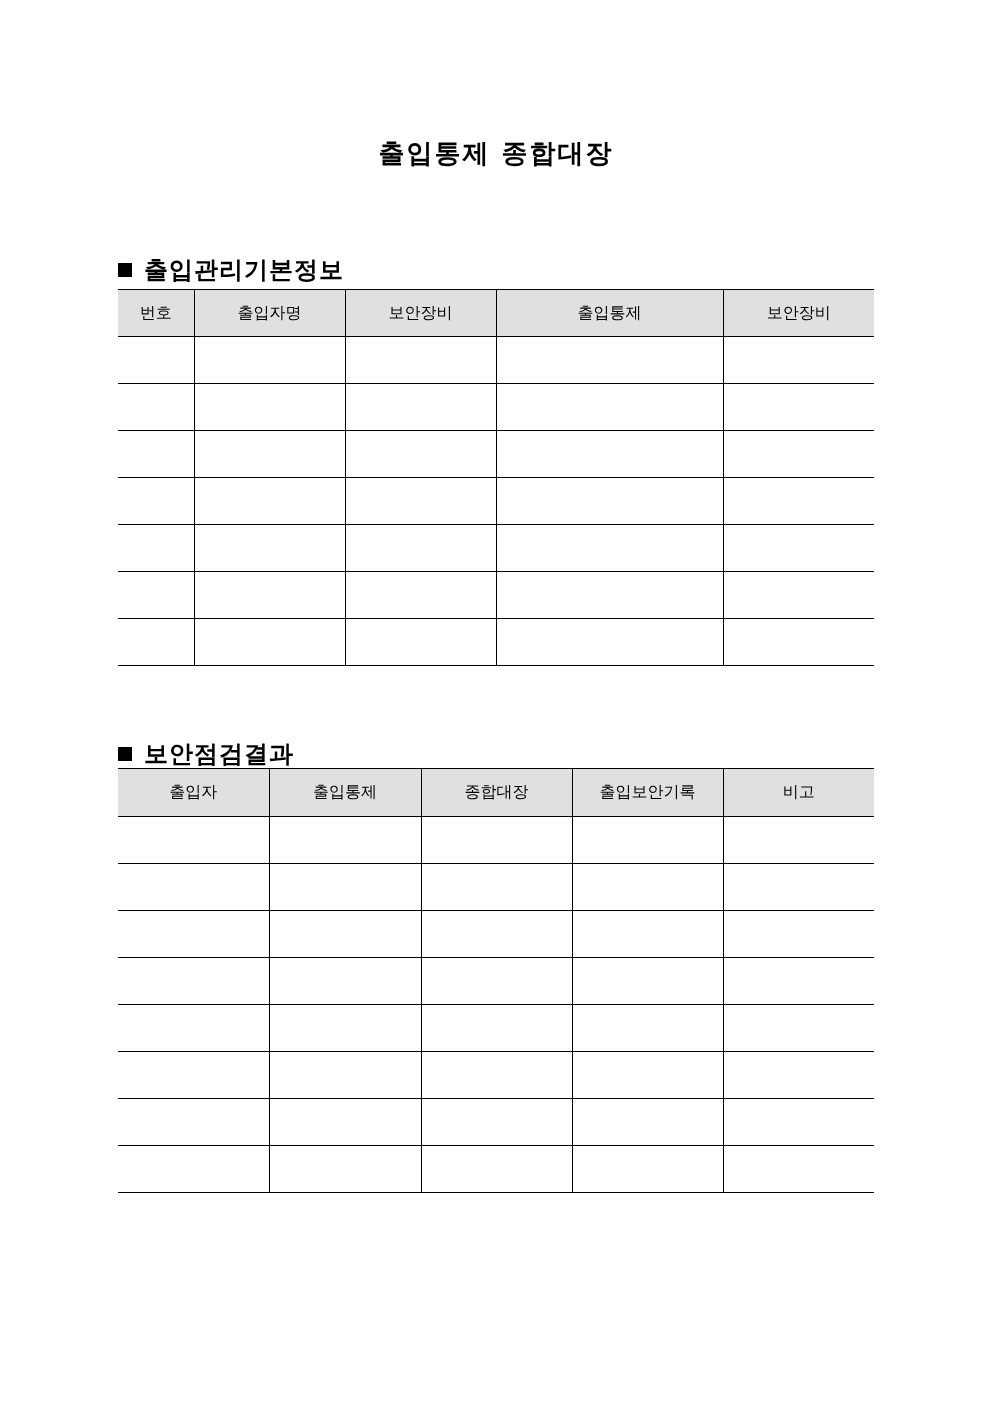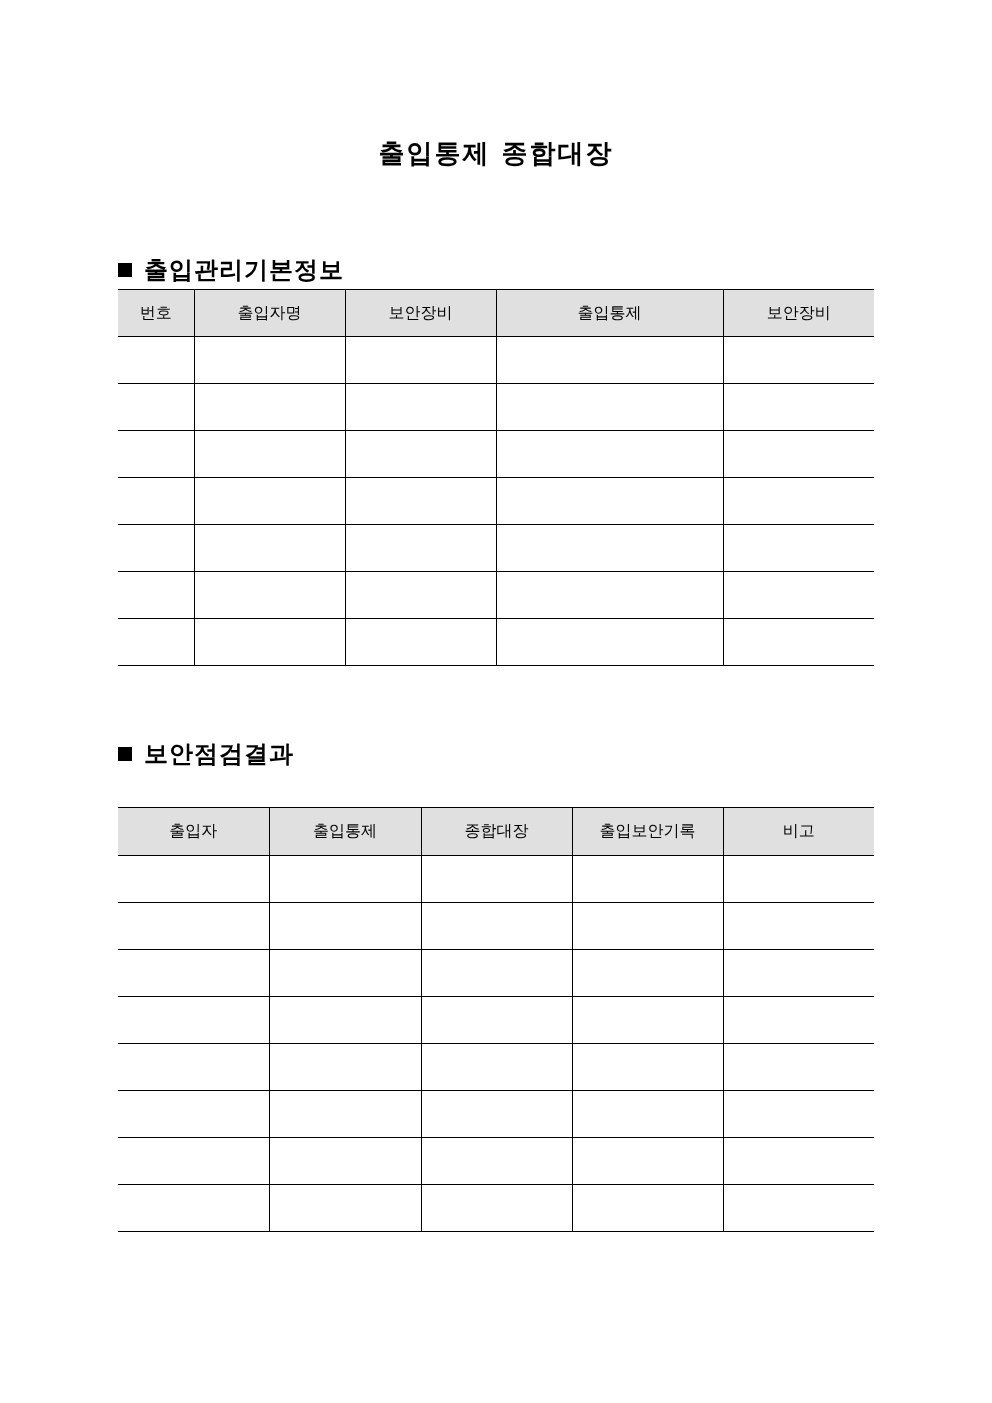--- a/index.html
+++ b/index.html
@@ -8,21 +8,21 @@
   .section { position:absolute; left:118px; font-size:24px; font-weight:bold; letter-spacing:1px; display:flex; align-items:center; }
   .sq { display:inline-block; width:14px; height:14px; background:#000; margin-right:12px; }
   table { position:absolute; left:118px; width:756px; border-collapse:collapse; table-layout:fixed; }
   th, td { border:1.5px solid #000; padding:0; }
   tr > :first-child { border-left:none;text-align:center; }
   tr > :last-child { border-right:none; }
   th { background:#e0e0e0; font-weight:normal; font-size:16px; text-align:center; }
   .t1 { top:289px; }
   .t1 th { height:46px; }
   .t1 td { height:46px; }
-  .t2 { top:807px; }
+  .t2 { top:768px; }
   .t2 th { height:47px; }
   .t2 td { height:46px; }
 </style>
 </head>
 <body>
 
 <div class="title">출입통제 종합대장</div>
 
 <div class="section" style="top:254px;">
   <span class="sq"></span>

